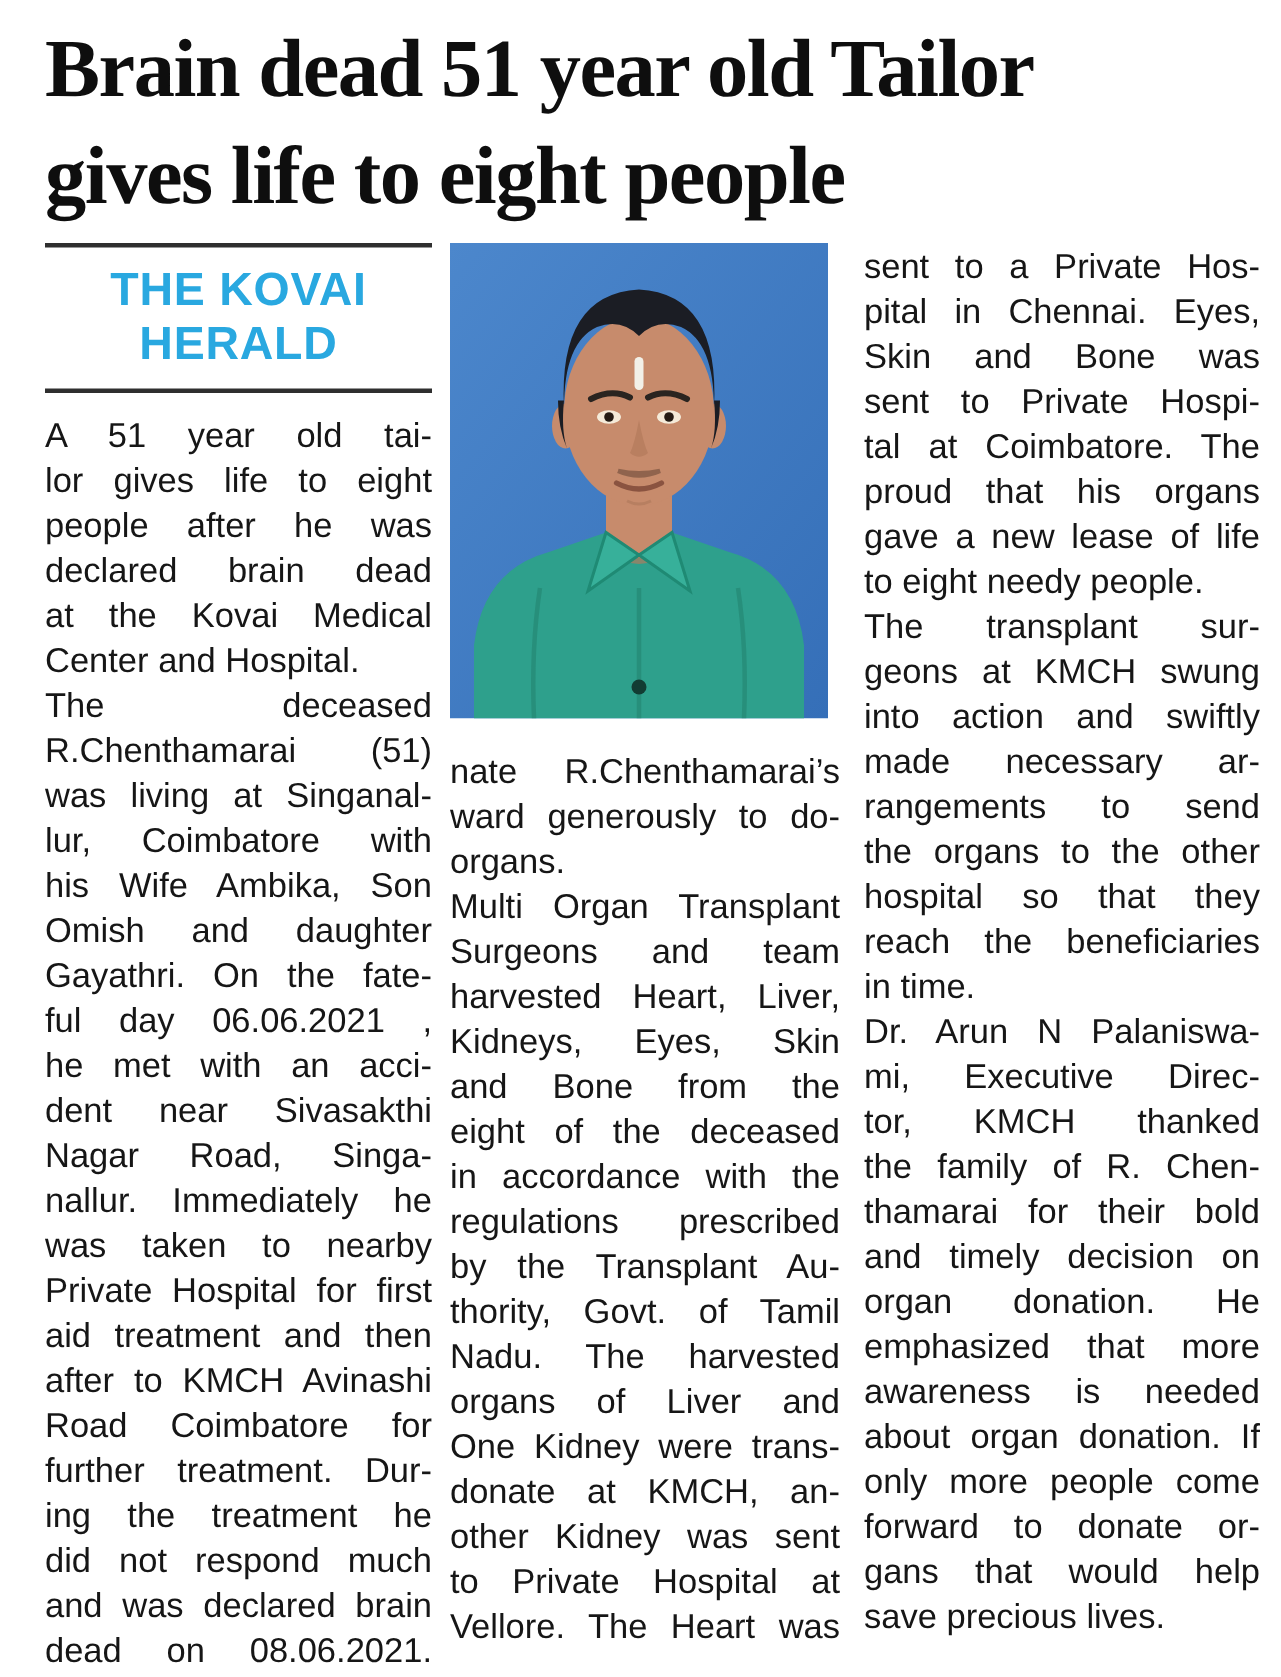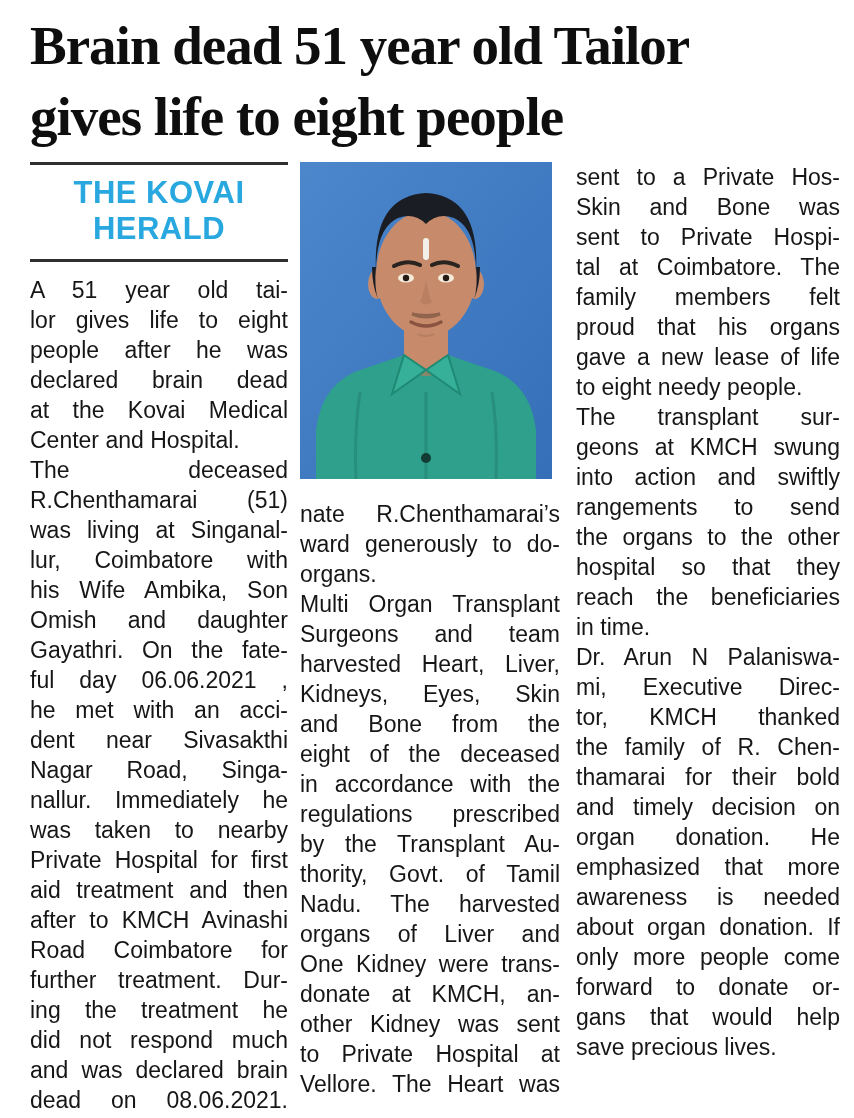--- a/index.html
+++ b/index.html
@@ -190,30 +190,31 @@
           <div class="jline">donate at KMCH, an-</div>
           <div class="jline">other Kidney was sent</div>
           <div class="jline">to Private Hospital at</div>
           <div class="jline">Vellore. The Heart was</div>
         </div>
     </div>
 
     <div class="col3">
       <div class="coltext">
           <div class="jline">sent to a Private Hos-</div>
+          <div class="jline">pital in Chennai. Eyes,</div>
           <div class="jline">Skin and Bone was</div>
           <div class="jline">sent to Private Hospi-</div>
           <div class="jline">tal at Coimbatore. The</div>
-          <div class="jline">family members felt</div>
           <div class="jline">proud that his organs</div>
           <div class="jline">gave a new lease of life</div>
           <div class="jline pend">to eight needy people.</div>
           <div class="jline">The transplant sur-</div>
           <div class="jline">geons at KMCH swung</div>
           <div class="jline">into action and swiftly</div>
+          <div class="jline">made necessary ar-</div>
           <div class="jline">rangements to send</div>
           <div class="jline">the organs to the other</div>
           <div class="jline">hospital so that they</div>
           <div class="jline">reach the beneficiaries</div>
           <div class="jline pend">in time.</div>
           <div class="jline">Dr. Arun N Palaniswa-</div>
           <div class="jline">mi, Executive Direc-</div>
           <div class="jline">tor, KMCH thanked</div>
           <div class="jline">the family of R. Chen-</div>
           <div class="jline">thamarai for their bold</div>

